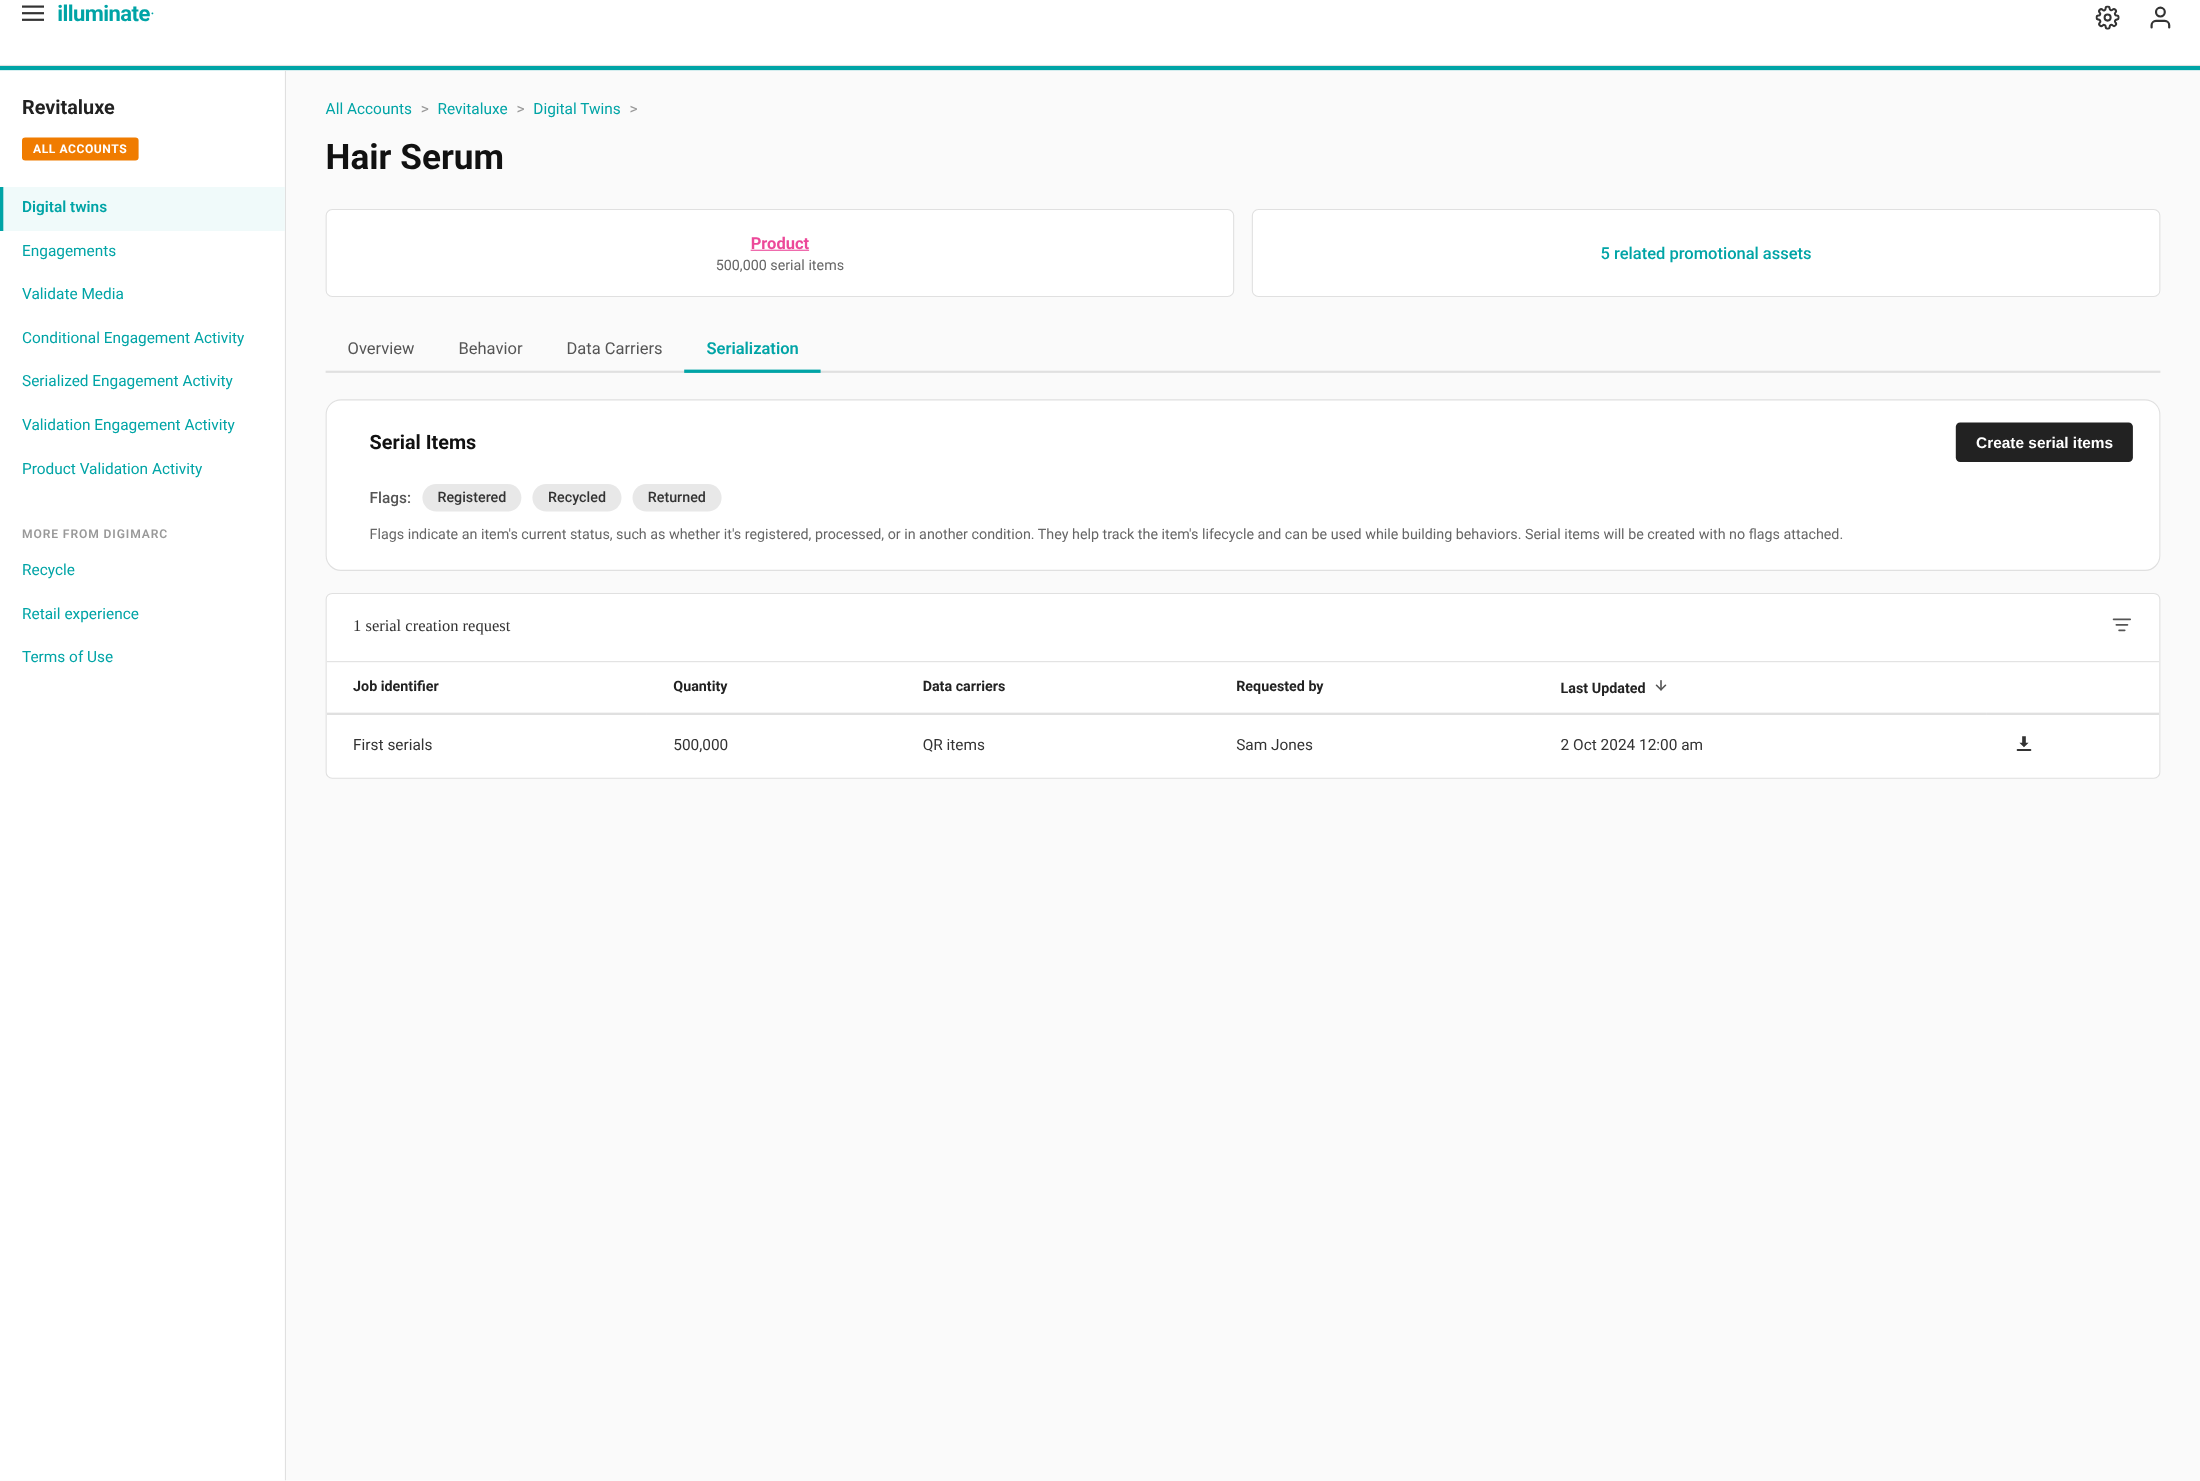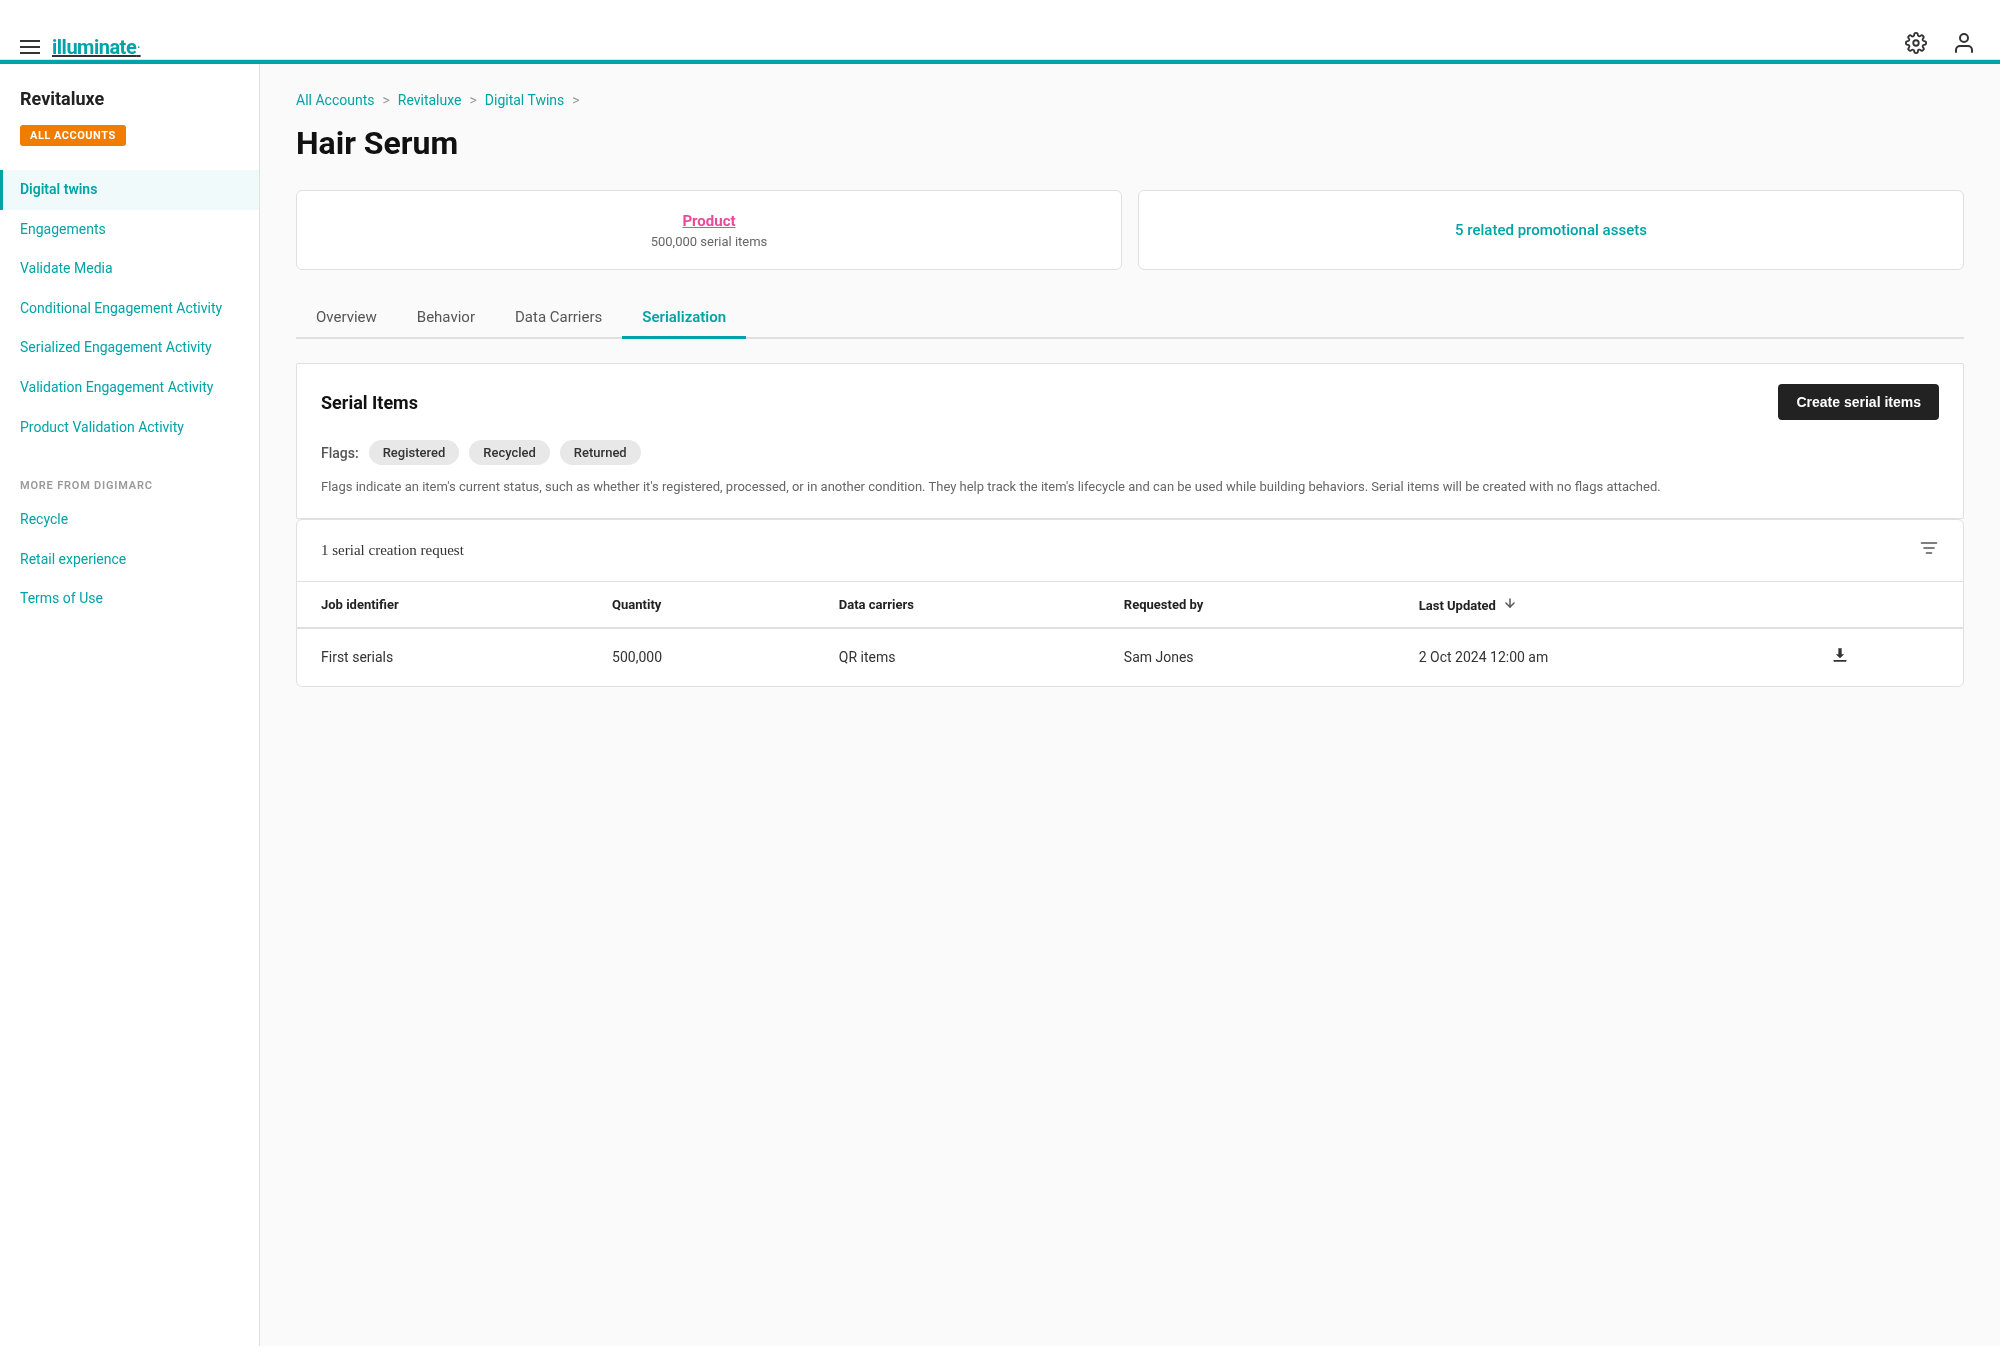--- a/index.html
+++ b/index.html
@@ -1,23 +1,22 @@
 <!DOCTYPE html>
 <html><head>
   <meta charset="utf-8">
   <style>
     * { box-sizing: border-box; margin: 0; padding: 0; }
     body { font-family: -apple-system, BlinkMacSystemFont, 'Segoe UI', Roboto, sans-serif; background: #fff; color: #333; font-size: 14px; }
 
     
     .topnav {
-      display: flex; align-items: flex-end; justify-content: space-between;
+      display: flex; align-items: flex-start; justify-content: space-between;
       height: 60px; padding: 0 20px; border-bottom: 1px solid #e0e0e0;
       background: #fff;
-      text-decoration: underline;
     }
     .topnav-left { display: flex; align-items: center; gap: 12px; }
     .hamburger { display: flex; flex-direction: column; gap: 4px; cursor: pointer; }
     .hamburger span { display: block; width: 20px; height: 2px; background: #333; }
     .logo { font-size: 20px; font-weight: 700; color: #00a4a6; letter-spacing: -0.5px; }
     .logo span { font-weight: 300; }
     .topnav-right { display: flex; align-items: center; gap: 16px; }
     .icon-btn { width: 32px; height: 32px; display: flex; align-items: center; justify-content: center; cursor: pointer; }
 
     
@@ -78,22 +77,22 @@
     
     .tabs { display: flex; gap: 0; border-bottom: 2px solid #e0e0e0; margin-bottom: 24px; }
     .tab {
       padding: 10px 20px; font-size: 15px; color: #555; cursor: pointer;
       border-bottom: 3px solid transparent; margin-bottom: -2px;
     }
     .tab.active { color: #00a4a6; border-bottom: 3px solid #00a4a6; font-weight: 600; }
 
     
     .section {
-      border: 1px solid #e0e0e0; border-radius: 2px; background: #fff;
-      overflow: hidden;
+      border: 1px solid #e0e0e0; border-radius: 14px; background: #fff;
+      margin-bottom: 20px; overflow: hidden; padding-left: 15px;
     }
     .section-header {
       display: flex; align-items: center; justify-content: space-between;
       padding: 20px 24px;
     }
     .section-title { font-size: 18px; font-weight: 700; color: #111; }
     .btn-dark {
       background: #222; color: #fff; border: none; padding: 10px 18px;
       font-size: 14px; font-weight: 600; border-radius: 4px; cursor: pointer;
     }

